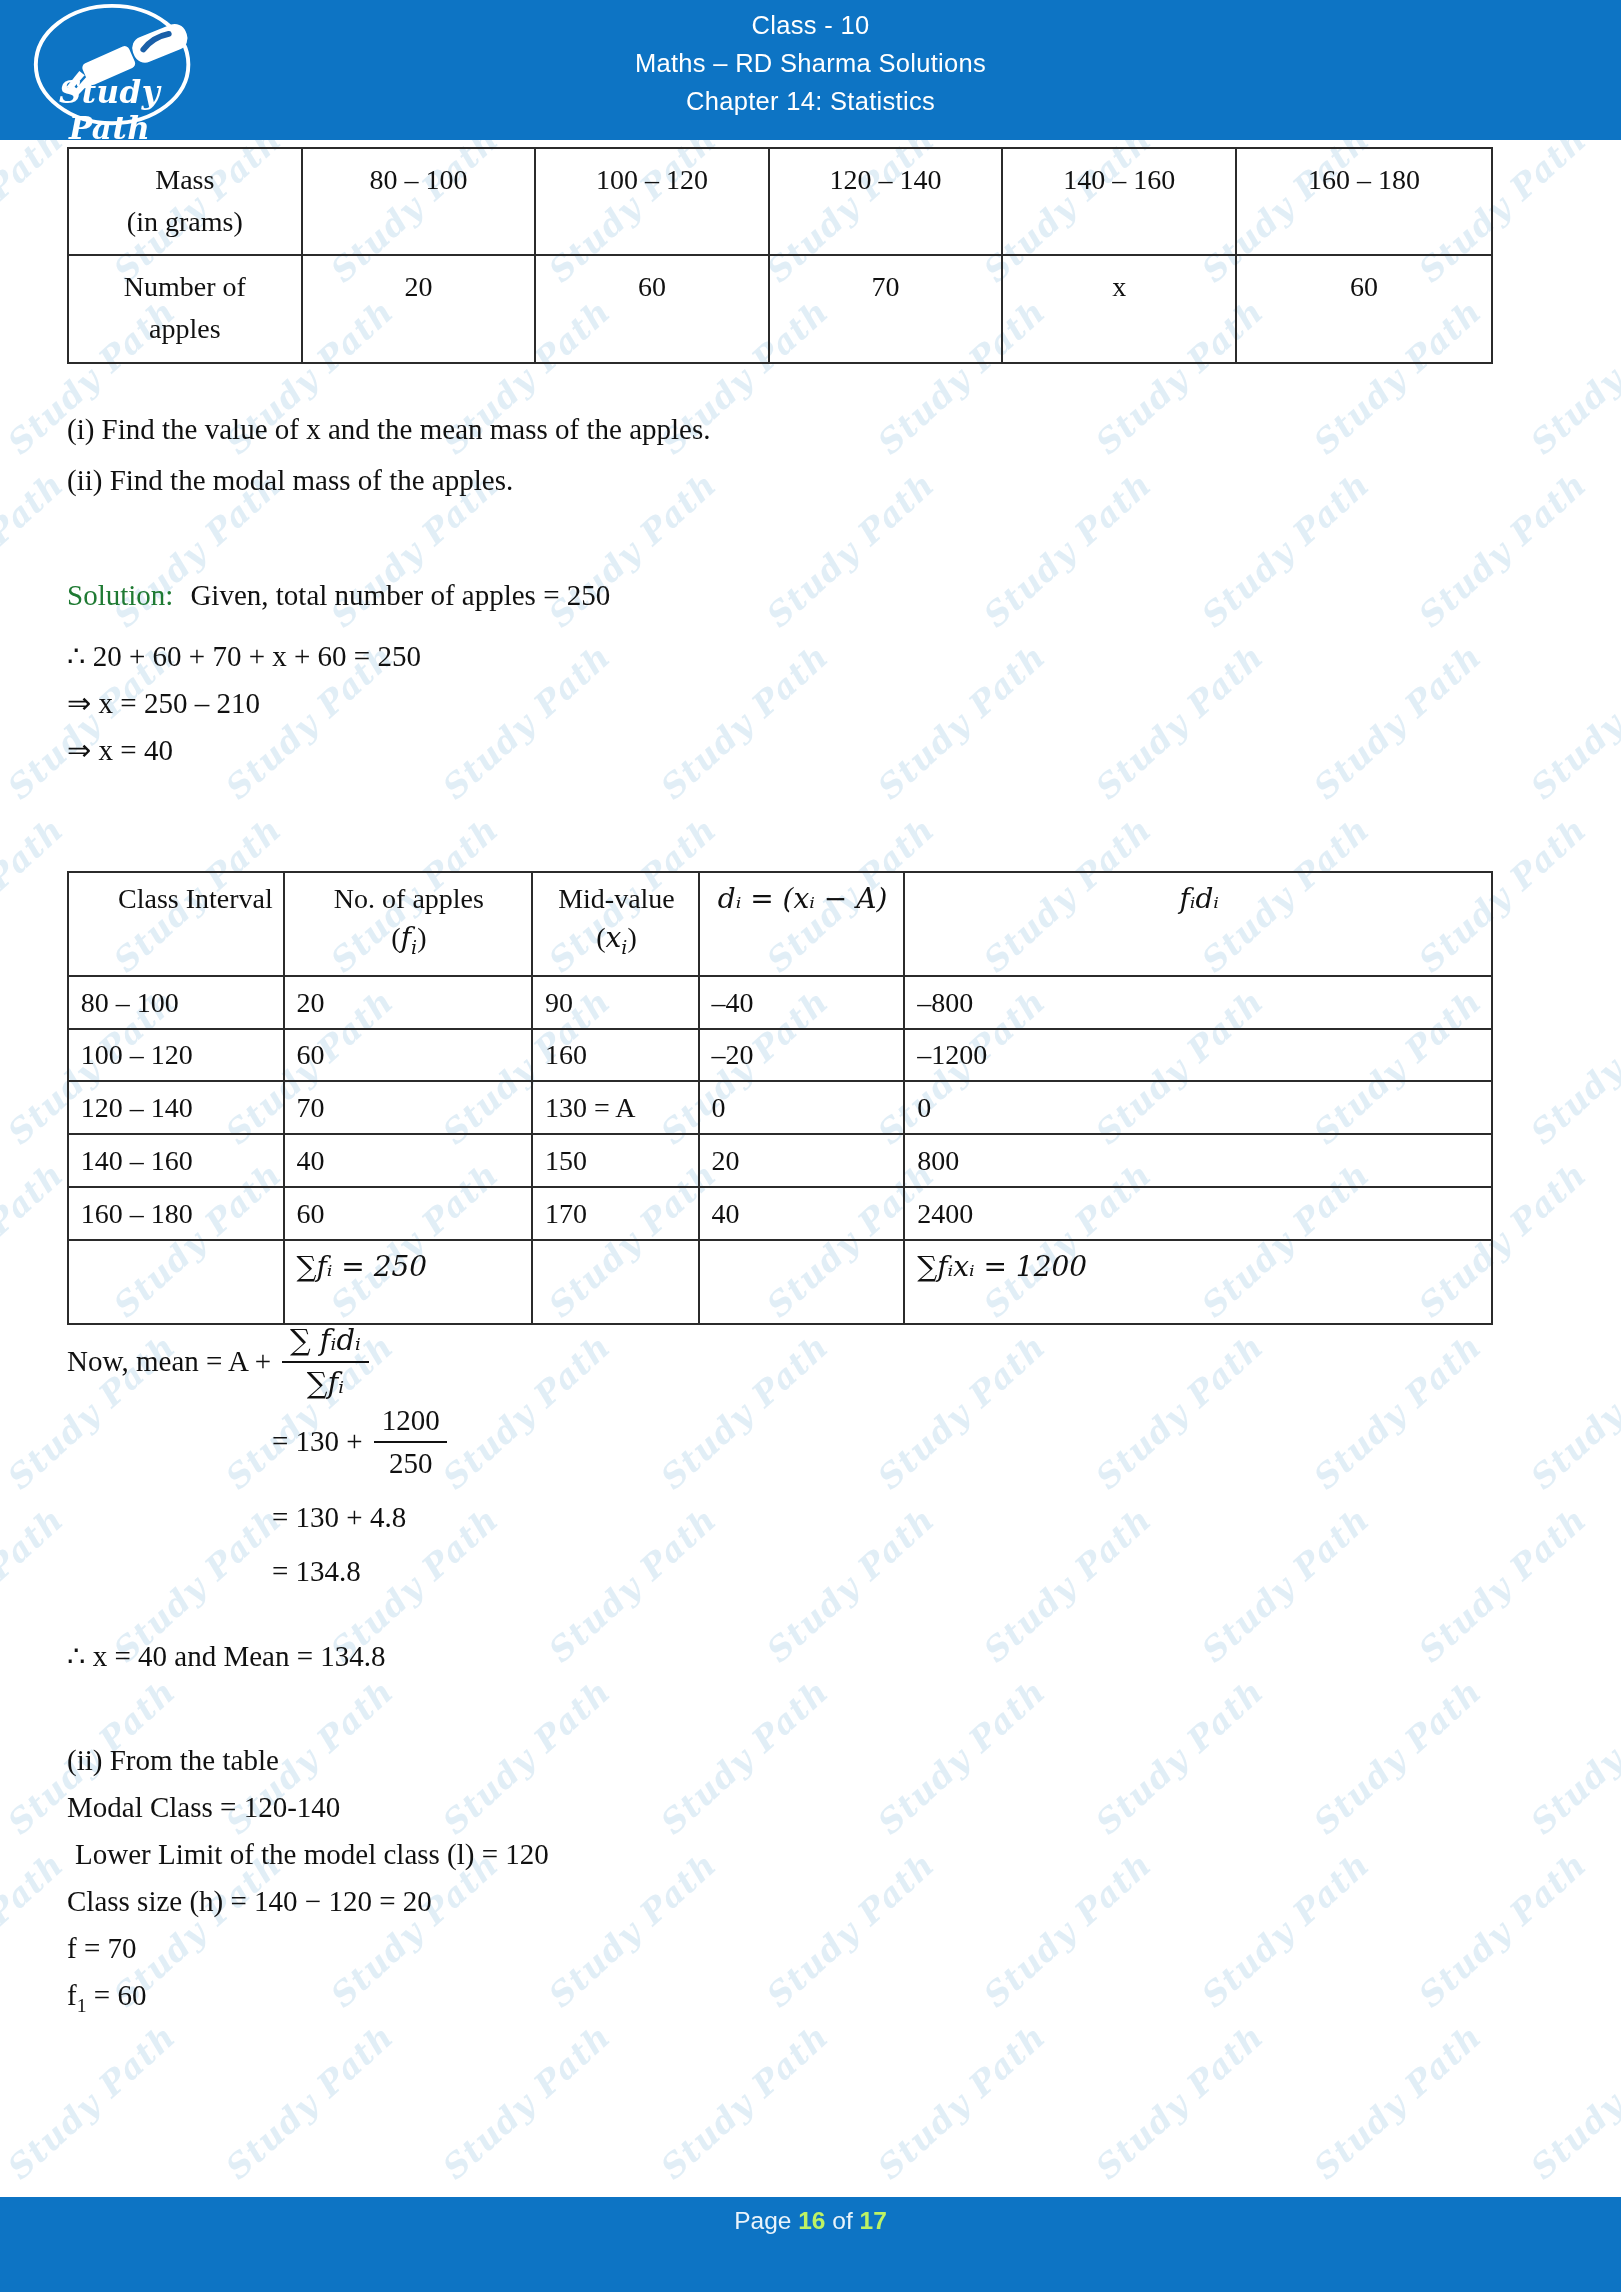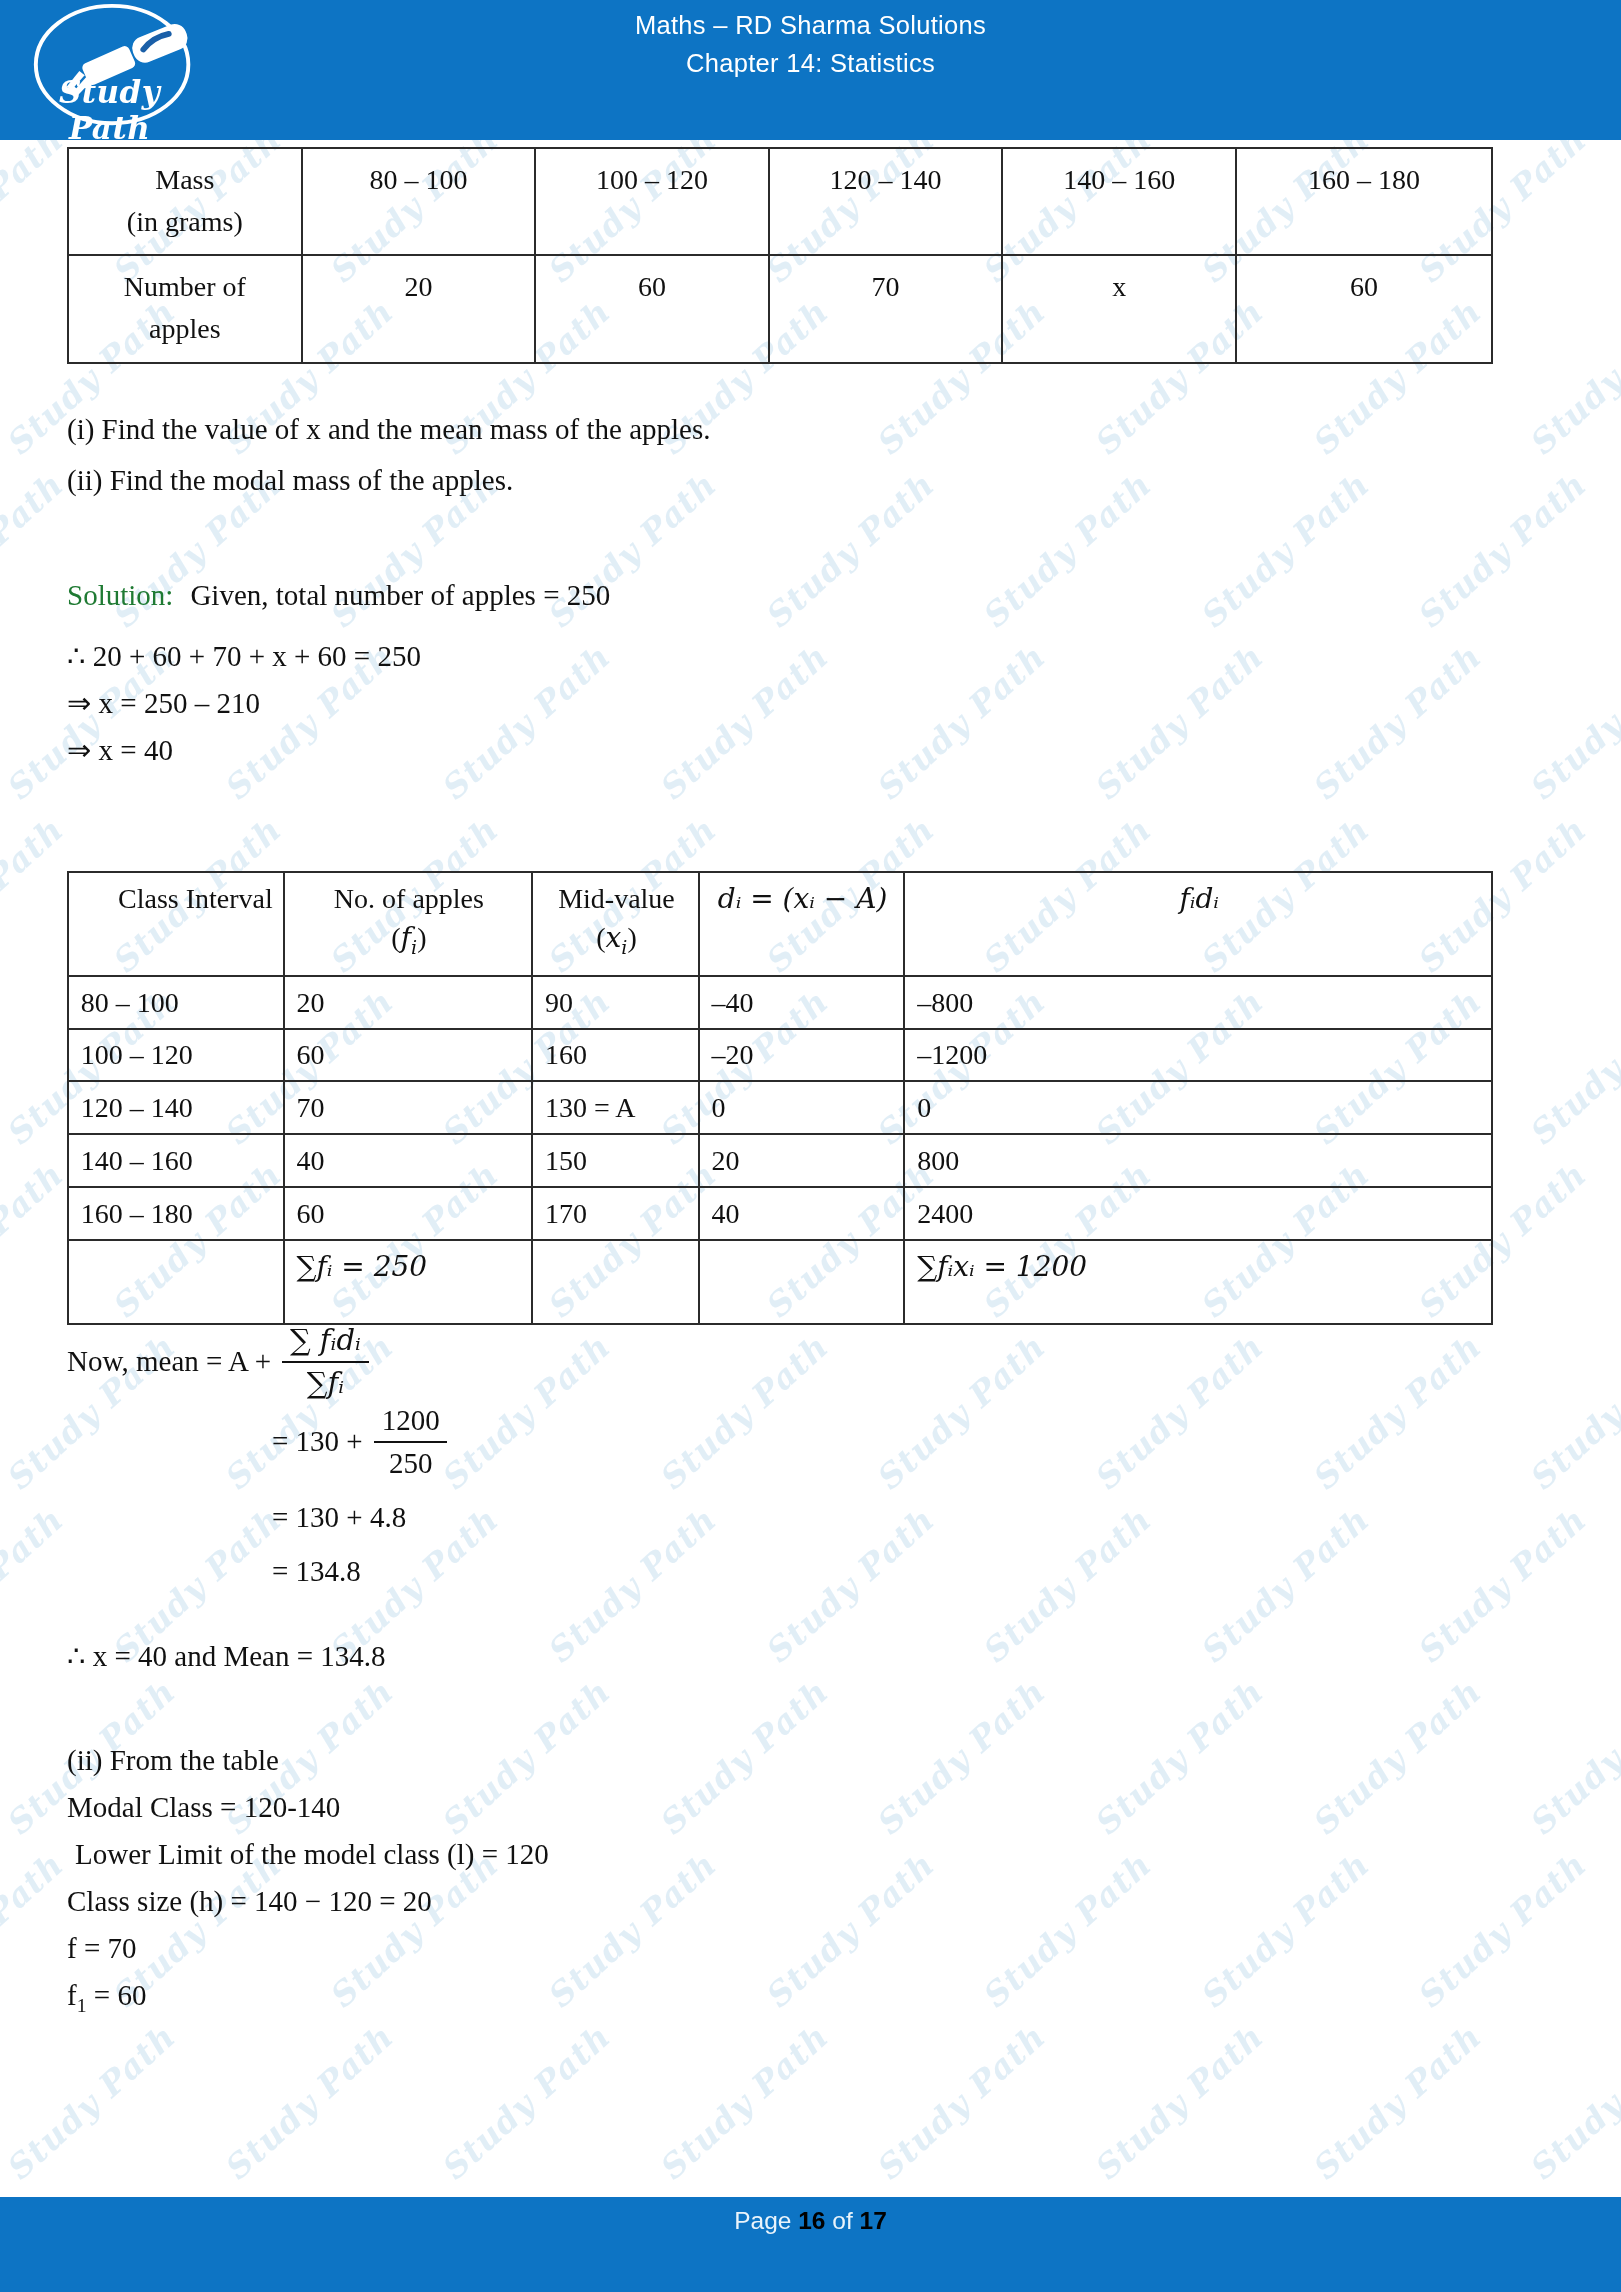--- a/index.html
+++ b/index.html
@@ -187,21 +187,21 @@
   #footer-text {
     position: absolute;
     left: 0;
     top: 9.8px;
     width: 1621px;
     text-align: center;
     color: #eaf4fb;
     font-family: "Liberation Sans", sans-serif;
     font-size: 24.5px;
   }
-  #footer-text b { color: #000000; }
+  #footer-text b { color: #bef264; }
 </style>
 </head>
 <body>
 
 <div id="watermark-layer">
     <div class="wm" style="left: 0px; top: 88px;">Study Path</div>
     <div class="wm" style="left: 218px; top: 88px;">Study Path</div>
     <div class="wm" style="left: 435px; top: 88px;">Study Path</div>
     <div class="wm" style="left: 653px; top: 88px;">Study Path</div>
     <div class="wm" style="left: 870px; top: 88px;">Study Path</div>
@@ -323,20 +323,21 @@
         <path d="M52 70 L66 63" stroke="#0d74c4" stroke-width="2.5" fill="none"></path>
         <rect x="66" y="50" width="52" height="24" rx="5" fill="#ffffff" transform="rotate(-2 92 62)"></rect>
         <rect x="120" y="47" width="58" height="27" rx="12" fill="#ffffff"></rect>
         <path d="M131 60 q14 -8 30 -5" stroke="#1a5fa8" stroke-width="6" fill="none" stroke-linecap="round"></path>
       </g>
     </svg>
   </div>
   <div id="logo-wordmark">Study Path</div>
 
   <div id="header-titles">
+    <div class="hdr-line">Class - 10</div>
     <div class="hdr-line">Maths – RD Sharma Solutions</div>
     <div class="hdr-line">Chapter 14: Statistics</div>
   </div>
 </div>
 
 <div id="content">
 
   <table id="table-mass" class="doc-table">
     <tbody>
         <tr>

